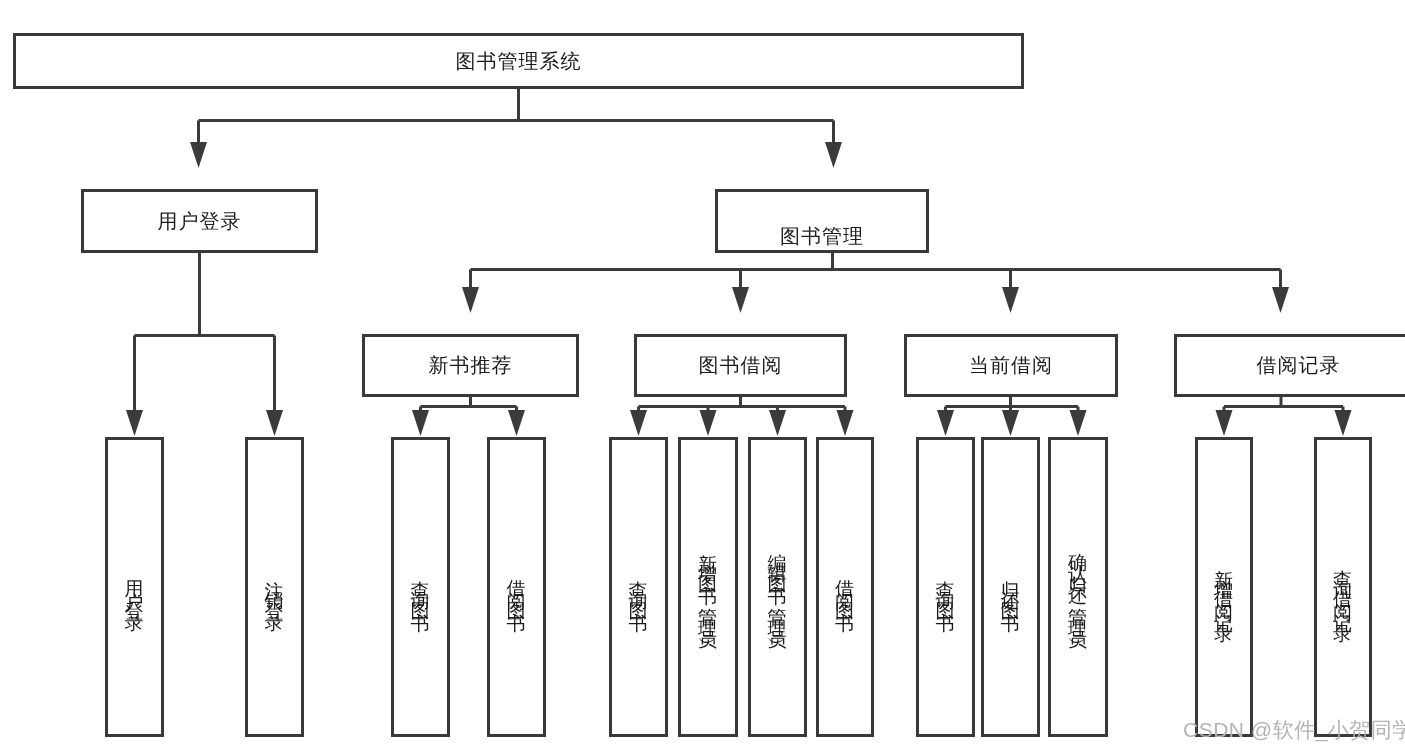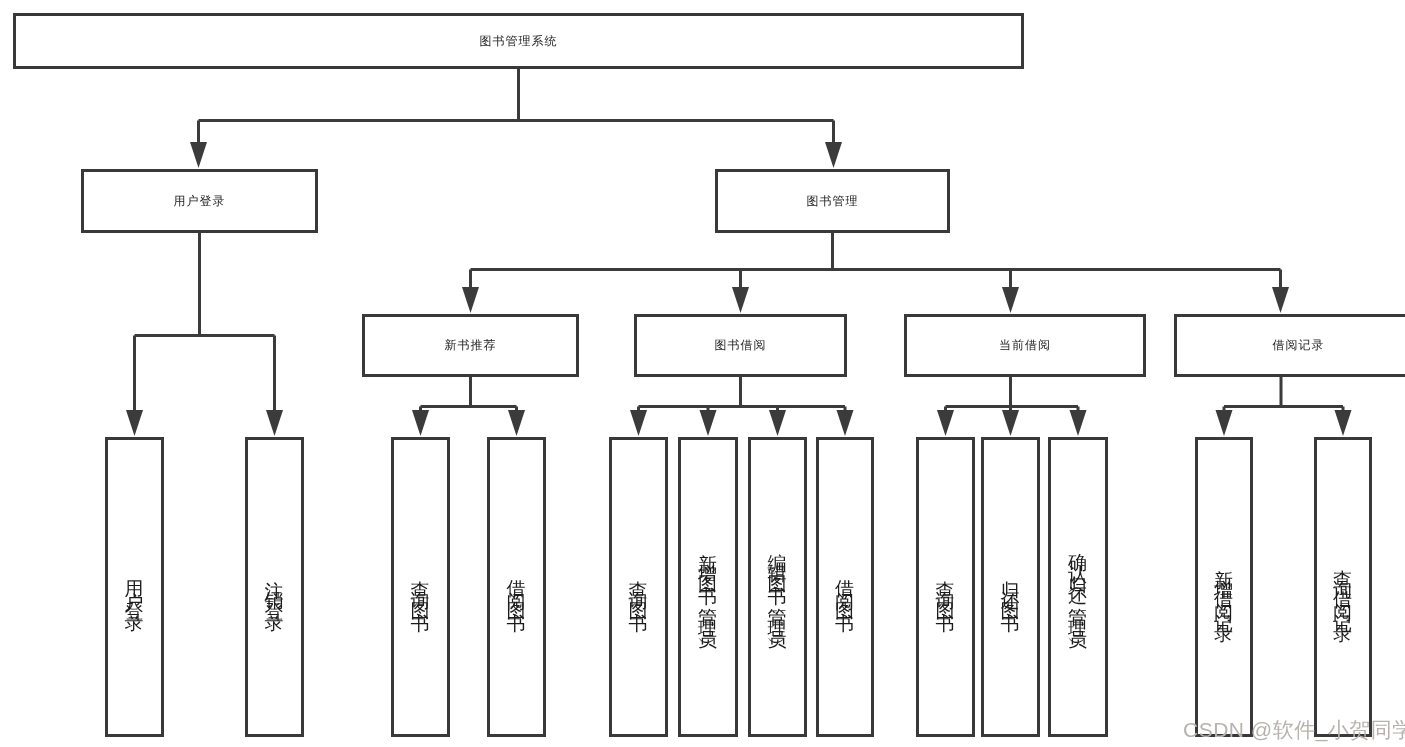--- a/index.html
+++ b/index.html
@@ -22,39 +22,39 @@
   }
   .wires path{stroke:var(--line);stroke-width:3;fill:none;}
   .wires polygon{fill:var(--line);stroke:none;}
   .box{
     position:absolute;
     box-sizing:border-box;
     border:3px solid #393939;
     background:#ffffff;
     display:flex;align-items:center;justify-content:center;
   }
-  .hbox{font-size:12px;letter-spacing:1px;}
+  .hbox{font-size:20px;letter-spacing:1px;margin-top:20px;}
   .vbox{top:437px;height:300px;}
   .vbox span{
     writing-mode:vertical-rl;
     text-orientation:mixed;
     font-size:19px;
     letter-spacing:11px;
     line-height:1;
     white-space:nowrap;
   }
   
   #root{left:13px;top:13px;width:1011px;height:56px;}
   
   #b-login{left:81px;top:169px;width:237px;height:64px;}
-  #b-mgmt{left:715px;top:169px;width:235px;height:64px;}
+  #b-mgmt{left:715px;top:169px;width:214px;height:64px;align-items:flex-end;}
   
   #g-rec{left:362px;top:314px;width:217px;height:63px;}
   #g-borrow{left:634px;top:314px;width:213px;height:63px;}
-  #g-current{left:904px;top:314px;width:242px;height:63px;}
+  #g-current{left:904px;top:314px;width:214px;height:63px;}
   #g-record{left:1174px;top:314px;width:249px;height:63px;}
   
   #lf-login1{left:105px;width:59px;}
   #lf-login2{left:245px;width:59px;}
   #lf-rec1{left:391px;width:59px;}
   #lf-rec2{left:487px;width:59px;}
   #lf-bor1{left:609px;width:59px;}
   #lf-bor2{left:678px;width:60px;}
   #lf-bor3{left:748px;width:59px;}
   #lf-bor4{left:816px;width:58px;}

